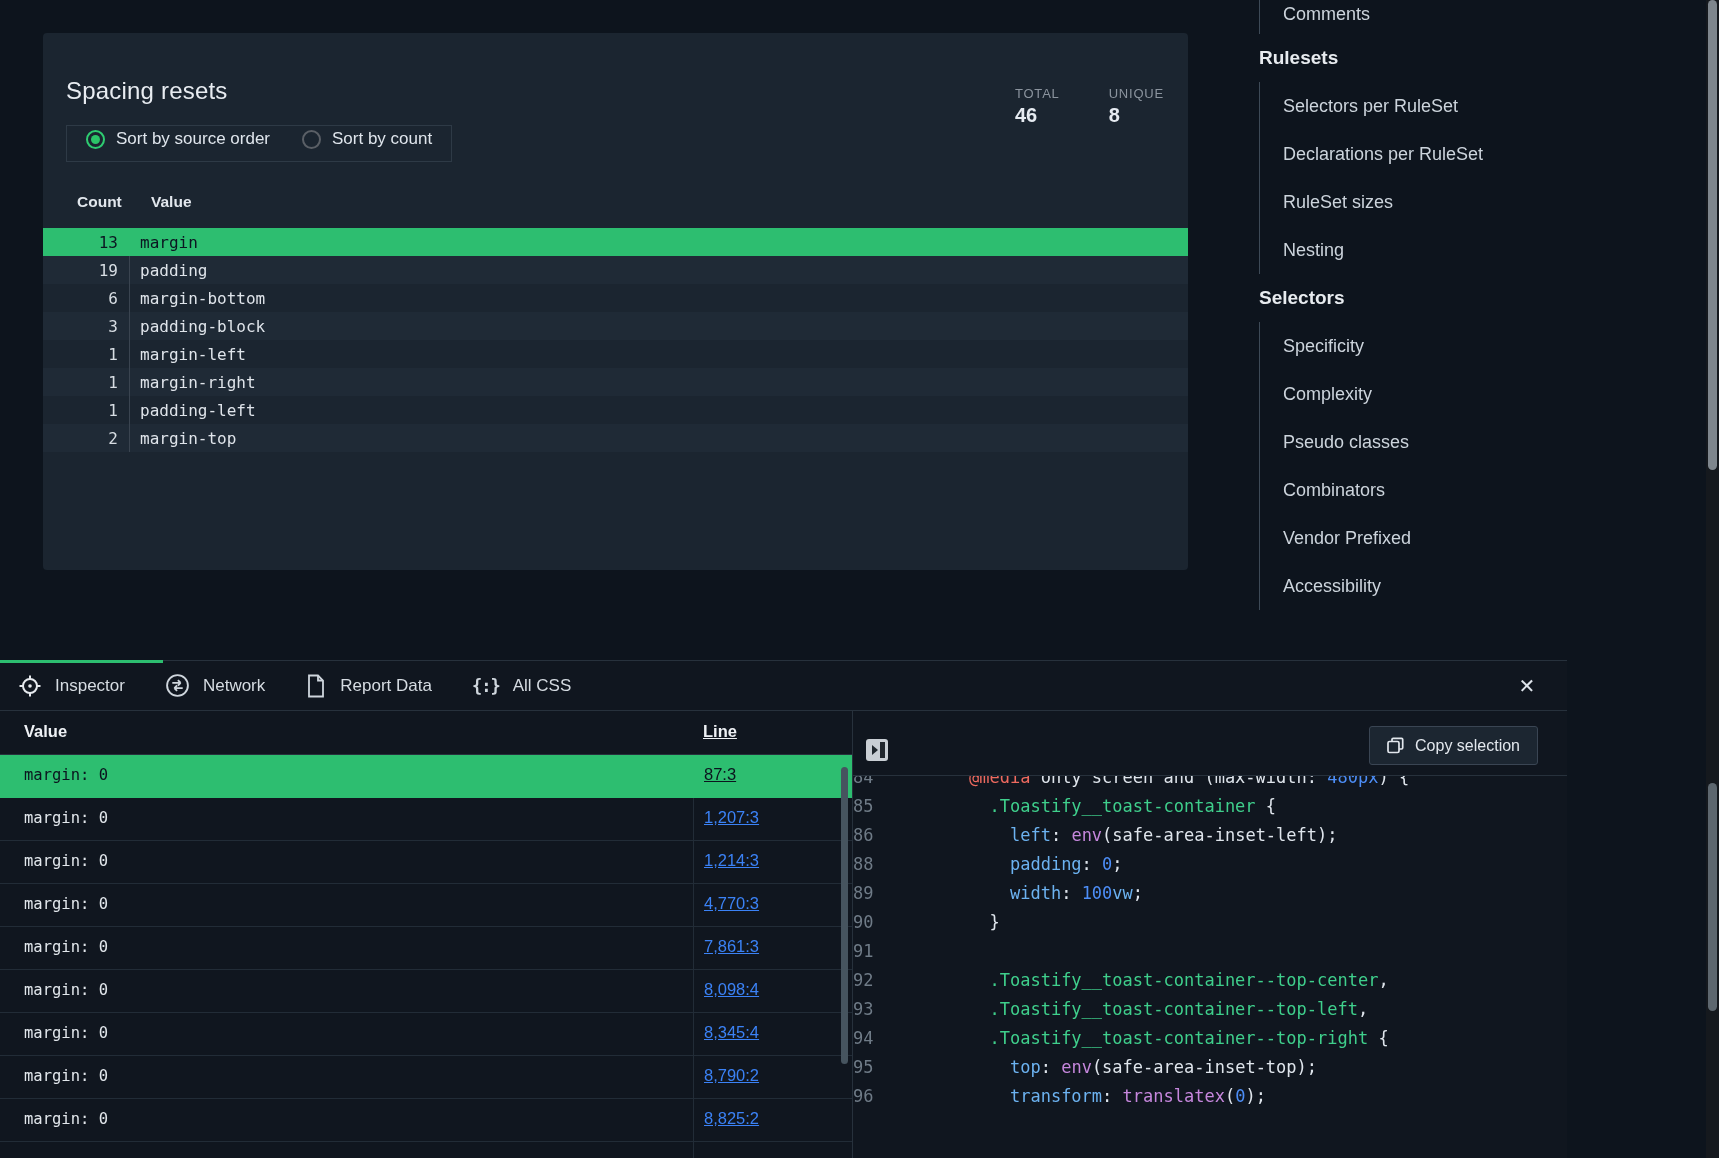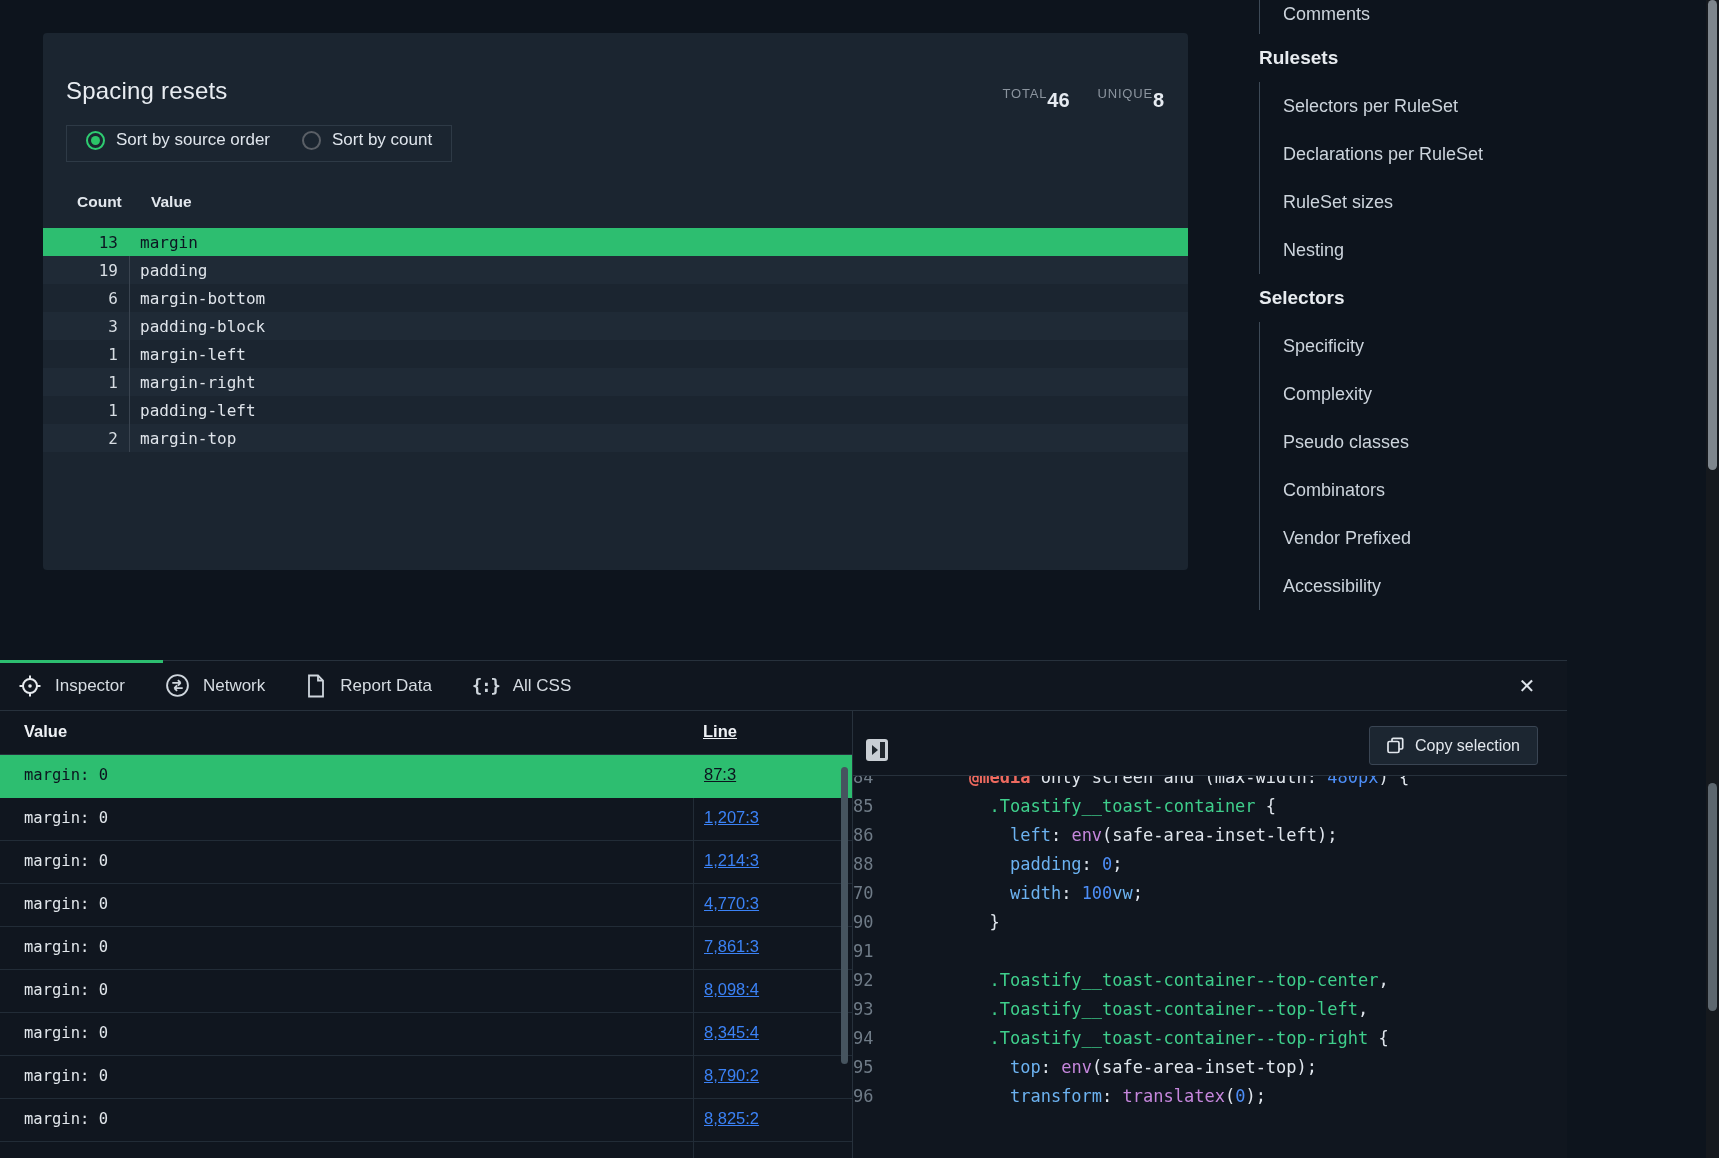--- a/index.html
+++ b/index.html
@@ -4,25 +4,25 @@
 <style>
   * { margin:0; padding:0; box-sizing:border-box; }
   html,body { width:1719px; height:1158px; overflow:hidden; }
   body { background:#0d141d; font-family:"Liberation Sans", sans-serif; color:#dfe5ec; position:relative; }
   .mono { font-family:"DejaVu Sans Mono", monospace; }
 
   
   .spacing-card { position:absolute; left:43px; top:33px; width:1145px; height:537px; background:#1b2530; border-radius:4px; }
   .card-title { position:absolute; left:23px; top:44px; font-size:24px; font-weight:500; color:#e8ecf1; letter-spacing:.2px; }
   .card-stats { position:absolute; top:53px; right:24px; display:flex; gap:28px; }
-  .stat { display:flex; flex-direction:row; }
+  .stat { display:flex; flex-direction:column;margin-left:21px; }
   .stat-label { font-size:13px; letter-spacing:.8px; color:#8b949e; }
   .stat-value { font-size:20px; font-weight:bold; color:#e6ebf1; margin-top:3px; }
 
-  .sort-box { position:absolute; left:23px; top:92px; height:37px; display:inline-flex; align-items:flex-start; gap:32px; padding:4px 19px; border:1px solid #2e3a46; }
+  .sort-box { position:absolute; left:23px; top:92px; height:37px; display:inline-flex; align-items:flex-end; gap:32px; padding:12px 19px; border:1px solid #2e3a46; }
   .radio-opt { display:flex; align-items:center; gap:11px; cursor:default; }
   .radio { width:19px; height:19px; border-radius:50%; border:2px solid #5a5f66; display:flex; align-items:center; justify-content:center; }
   .radio.sel { border-color:#2ecc71; }
   .radio.sel .dot { width:9px; height:9px; border-radius:50%; background:#2bc468; }
   .radio-label { font-size:17px; color:#dfe5ec; }
 
   .count-hdr { position:absolute; top:160px; font-size:15.5px; font-weight:bold; color:#e2e7ed; }
   .rows-wrap { position:absolute; left:0; right:0; top:195px; }
   .s-row { height:28px; display:flex; align-items:center; font-size:16px; }
   .s-row:nth-child(even) { background:#1f2a36; }
@@ -73,21 +73,21 @@
   .code-panel { flex:1; display:flex; flex-direction:column; position:relative; }
   .code-header { height:65px; position:relative; border-bottom:1px solid #27313c; }
   .panel-toggle { position:absolute; left:13px; top:28px; width:22px; height:22px; cursor:pointer; }
   .copy-btn { position:absolute; right:29px; top:15px; height:39px; display:flex; align-items:center; gap:11px; padding:0 17px; border:1px solid #3a4553; background:#1c2631; border-radius:3px; cursor:pointer; }
   .copy-btn .copy-label { font-size:16px; color:#e2e7ed; }
   .code-area { flex:1; overflow:hidden; position:relative; }
   .code-line { height:29px; line-height:29px; display:flex; white-space:pre; font-family:"DejaVu Sans Mono", monospace; font-size:17px; }
   .code-line:first-child { margin-top:-13px; }
   .code-line .ln { display:inline-block; width:86px; text-align:left; color:#6f7b87; flex:none; }
   .code-line .lc { margin-left:30px; color:#dfe5ec; }
-  .tok-red { color:#ee6a5f;font-weight:bold; }
+  .tok-red { color:#ee6a5f; }
   .tok-sel { color:#3fcf8c; }
   .tok-prop { color:#6cb2f0; }
   .tok-val { color:#4d8ef7; }
   .tok-fn { color:#c687dd; }
   .tok-fg { color:#dfe5ec; }
   .tok-hl { background:#2e3b4a; border-radius:2px; padding:3px 0; }
 </style>
 </head>
 <body>
 
@@ -298,21 +298,21 @@
             <path d="M5 4.5 V2.5 A1.2 1.2 0 0 1 6.2 1.3 H14.5 A1.2 1.2 0 0 1 15.7 2.5 V10.8 A1.2 1.2 0 0 1 14.5 12 H12" fill="none" stroke="#e2e7ed" stroke-width="1.7"></path>
           </svg>
           <span class="copy-label">Copy selection</span>
         </button>
       </div>
       <div class="code-area" id="code-area">
           <div class="code-line"><span class="ln">84</span><span class="lc"><span class="tok-red">@media</span><span class="tok-fg"> only screen and (max-width: </span><span class="tok-val">480px</span><span class="tok-fg">) {</span></span></div>
           <div class="code-line"><span class="ln">85</span><span class="lc"><span class="tok-fg">  </span><span class="tok-sel">.Toastify__toast-container</span><span class="tok-fg"> {</span></span></div>
           <div class="code-line"><span class="ln">86</span><span class="lc"><span class="tok-fg">    </span><span class="tok-prop">left</span><span class="tok-fg">: </span><span class="tok-fn">env</span><span class="tok-fg">(safe-area-inset-left);</span></span></div>
           <div class="code-line"><span class="ln">88</span><span class="lc"><span class="tok-fg">    </span><span class="tok-prop">padding</span><span class="tok-fg">: </span><span class="tok-val">0</span><span class="tok-fg">;</span></span></div>
-          <div class="code-line"><span class="ln">70</span><span class="lc"><span class="tok-fg">    </span><span class="tok-prop">width</span><span class="tok-fg">: </span><span class="tok-val">100</span><span class="tok-prop">vw</span><span class="tok-fg">;</span></span></div>
+          <div class="code-line"><span class="ln">89</span><span class="lc"><span class="tok-fg">    </span><span class="tok-prop">width</span><span class="tok-fg">: </span><span class="tok-val">100</span><span class="tok-prop">vw</span><span class="tok-fg">;</span></span></div>
           <div class="code-line"><span class="ln">90</span><span class="lc"><span class="tok-fg">  }</span></span></div>
           <div class="code-line"><span class="ln">91</span><span class="lc"></span></div>
           <div class="code-line"><span class="ln">92</span><span class="lc"><span class="tok-fg">  </span><span class="tok-sel">.Toastify__toast-container--top-center</span><span class="tok-fg">,</span></span></div>
           <div class="code-line"><span class="ln">93</span><span class="lc"><span class="tok-fg">  </span><span class="tok-sel">.Toastify__toast-container--top-left</span><span class="tok-fg">,</span></span></div>
           <div class="code-line"><span class="ln">94</span><span class="lc"><span class="tok-fg">  </span><span class="tok-sel">.Toastify__toast-container--top-right</span><span class="tok-fg"> {</span></span></div>
           <div class="code-line"><span class="ln">95</span><span class="lc"><span class="tok-fg">    </span><span class="tok-prop">top</span><span class="tok-fg">: </span><span class="tok-fn">env</span><span class="tok-fg">(safe-area-inset-top);</span></span></div>
           <div class="code-line"><span class="ln">96</span><span class="lc"><span class="tok-fg">    </span><span class="tok-prop">transform</span><span class="tok-fg">: </span><span class="tok-fn">translatex</span><span class="tok-fg">(</span><span class="tok-val">0</span><span class="tok-fg">);</span></span></div>
         </div>
     </div>
 

